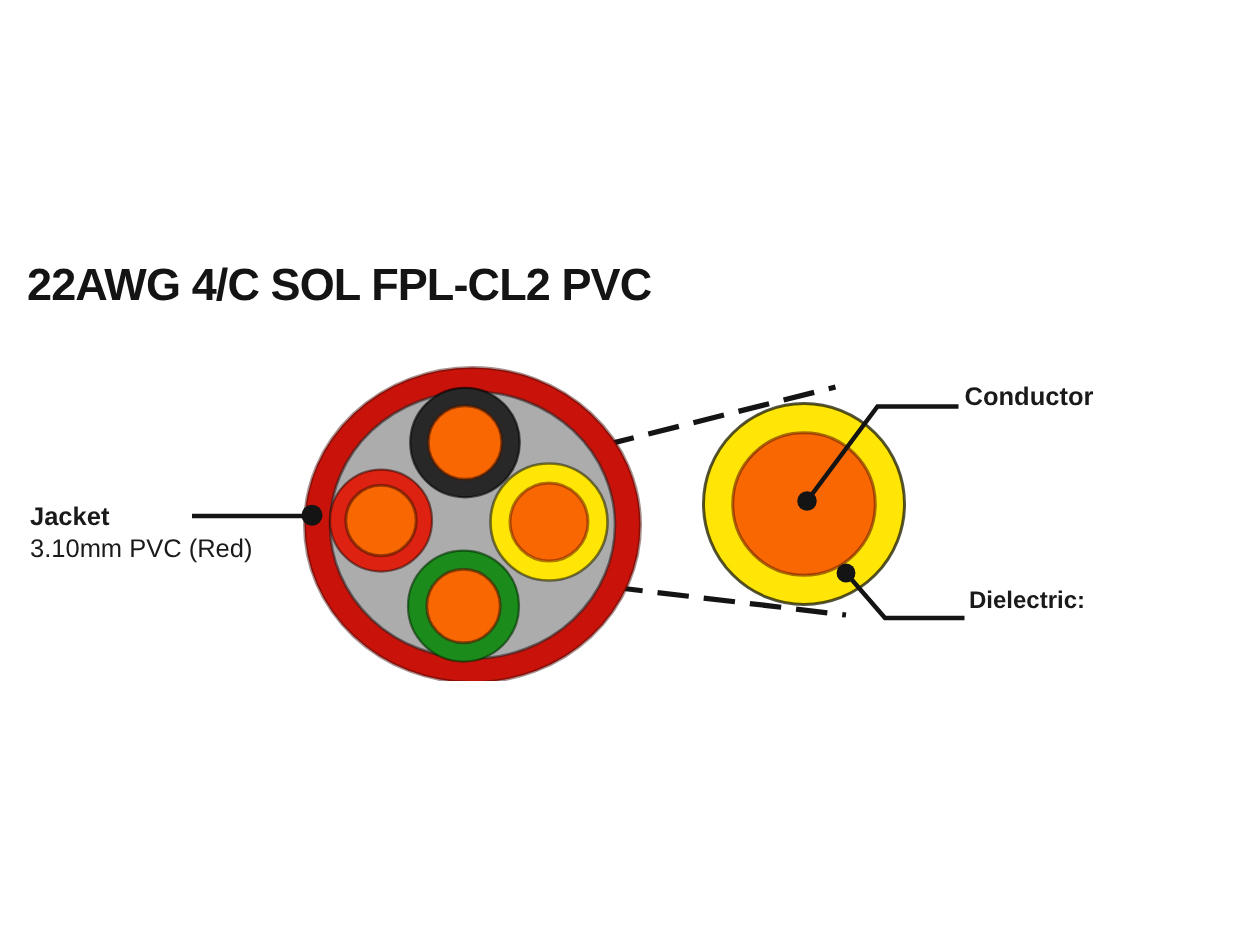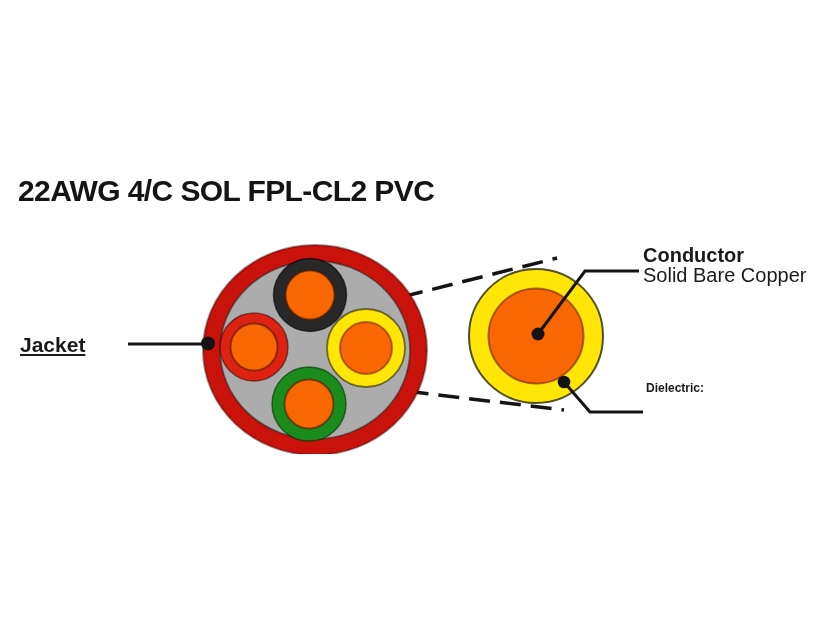--- a/index.html
+++ b/index.html
@@ -8,23 +8,23 @@
     font-family:"Liberation Sans","DejaVu Sans",sans-serif;color:#161616;
   }
   .stage svg{position:absolute;left:0;top:0;}
   .page-title{
     position:absolute;left:18px;top:174px;margin:0;
     font-size:30px;font-weight:700;letter-spacing:-0.6px;white-space:nowrap;color:#141414;
   }
   .label{position:absolute;color:#1a1a1a;}
   .label .ln{white-space:pre-wrap;}
   .label .hd{font-weight:700;}
-  .label-jacket{left:20px;top:334px;font-size:21px;line-height:21px;text-decoration:underline;}
-  .label-conductor{left:643px;top:245px;font-size:20px;line-height:20px;}
-  .label-dielectric{left:646px;top:378px;font-size:12px;line-height:20px;}
+  .label-jacket{left:20px;top:334px;font-size:17px;line-height:21px;}
+  .label-conductor{left:643px;top:255px;font-size:17px;line-height:20px;}
+  .label-dielectric{left:646px;top:391px;font-size:16px;line-height:20px;}
 </style>
 </head>
 <body>
 
 <div class="stage">
 
   <h1 class="page-title">22AWG 4/C SOL FPL-CL2 PVC</h1>
 
   <svg width="840" height="630" viewBox="0 0 840 630">
 
@@ -68,24 +68,24 @@
     <g fill="none">
       <line x1="128" y1="344" x2="202" y2="344" stroke-width="3" stroke="#141414"></line>
       <circle cx="208" cy="343.5" r="7" fill="#141414"></circle>
       <polyline points="538,334 585,271 639,271" fill="none" stroke-width="3" stroke="#141414"></polyline>
       <polyline points="564,382 590,412 643,412" fill="none" stroke-width="3" stroke="#141414"></polyline>
     </g>
   </svg>
 
   <div class="label label-jacket">
     <div class="ln hd">Jacket</div>
+    <div class="ln">3.10mm PVC (Red)</div>
   </div>
 
   <div class="label label-conductor">
     <div class="ln hd">Conductor</div>
-    <div class="ln">Solid Bare Copper</div>
   </div>
 
   <div class="label label-dielectric">
     <div class="ln hd">Dielectric:</div>
   </div>
 
 </div>
 
 </body></html>

